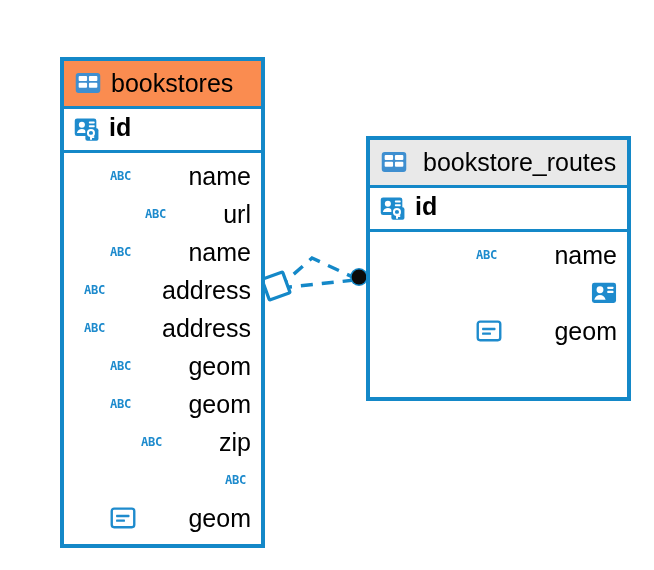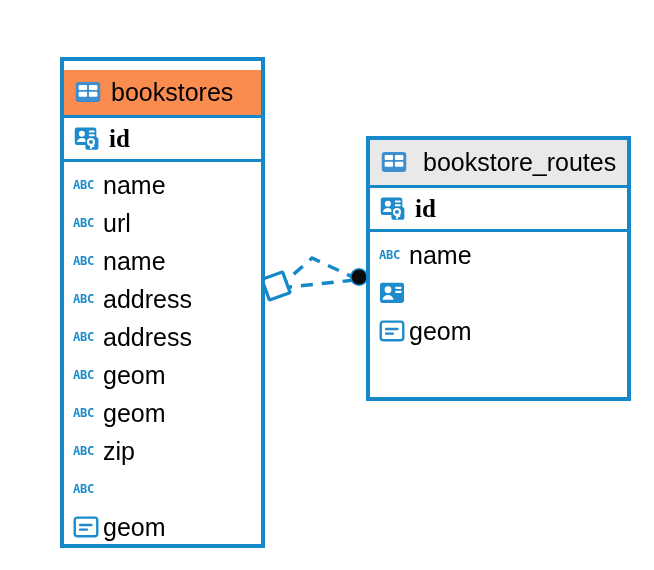--- a/index.html
+++ b/index.html
@@ -40,66 +40,66 @@
   }
 
   .entity-header {
     display: flex;
     align-items: center;
     gap: 9px;
     box-sizing: border-box;
     padding: 6px 10px 7px 10px;
     height: 45px;
   }
-  .entity-header.accent-orange { background: #fa8c50; margin-top: 9px; }
+  .entity-header.accent-orange { background: #fa8c50; }
   .entity-header.accent-gray   { background: #e9e9e9; gap: 15px; }
 
   .entity-title {
     font-size: 25px;
     color: #000000;
     line-height: 1;
     white-space: nowrap;
   }
 
   .pk-row {
     display: flex;
-    align-items: center;
     gap: 8px;
     box-sizing: border-box;
     padding: 6px 10px 7px 9px;
     height: 47px;
     border-top: 3px solid #1488c8;
     border-bottom: 3px solid #1488c8;
     background: #ffffff;
-    font-family: Liberation Serif, serif;
   }
   .pk-row .col-label {
     font-size: 25px;
     font-weight: bold;
     color: #000000;
     line-height: 1;
   }
 
   .col-list {
     padding: 4px 0 4px 0;
   }
 
   .col-row {
     display: flex;
     align-items: center;
-    gap: 4px;
+    gap: 24px;
     box-sizing: border-box;
     padding: 0 10px 0 9px;
     height: 38px;
+    justify-content: flex-end;
   }
   .col-row .col-label {
     font-size: 25px;
     color: #000000;
     line-height: 1;
     white-space: nowrap;
+    margin-left: 28px;
   }
 
   
   .icon {
     flex: 0 0 auto;
     display: inline-flex;
     align-items: center;
     justify-content: center;
   }
   .icon svg { display: block; }

